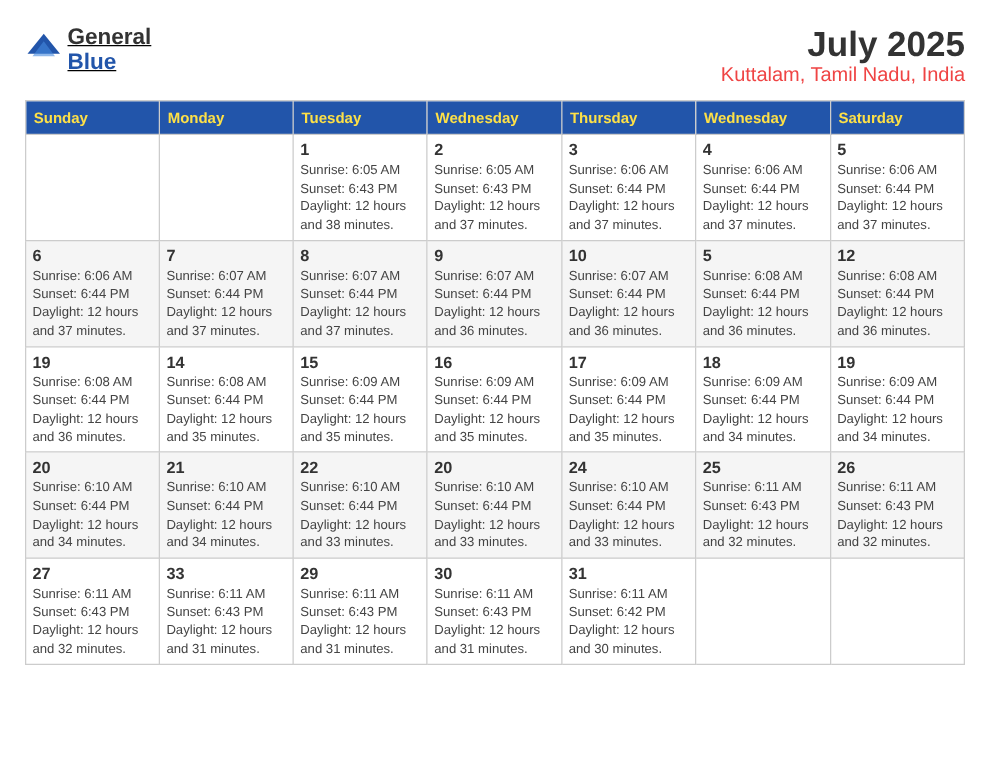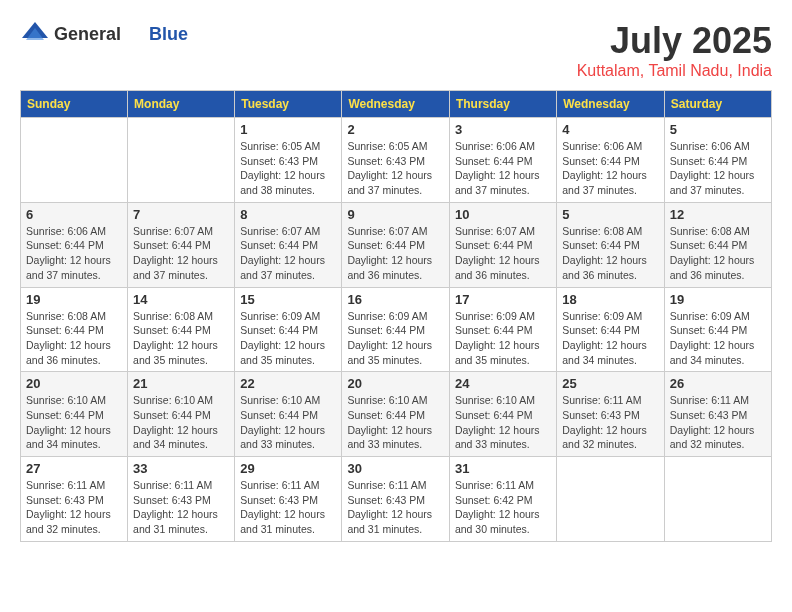--- a/index.html
+++ b/index.html
@@ -15,44 +15,44 @@
       justify-content: space-between;
       align-items: flex-start;
       margin-bottom: 10px;
     }
     .logo {
       display: flex;
       align-items: center;
     }
     .logo-text {
       display: flex;
-      flex-direction: row;
+      flex-direction: column;
       line-height: 1.1;
+      text-decoration: underline;
     }
     .logo-general {
       font-size: 18px;
       font-weight: bold;
       color: #333;
     }
     .logo-blue {
       font-size: 18px;
       font-weight: bold;
       color: #2255aa;
-      margin-left: 28px;
     }
     .logo-icon {
       width: 30px;
       height: 30px;
       margin-right: 4px;
     }
     .title-section {
       text-align: right;
     }
     .main-title {
-      font-size: 36px;
+      font-size: 28px;
       font-weight: bold;
       color: #333;
     }
     .subtitle {
       font-size: 16px;
       color: #ef4444;
     }
     .calendar {
       width: 100%;
       border-collapse: collapse;

